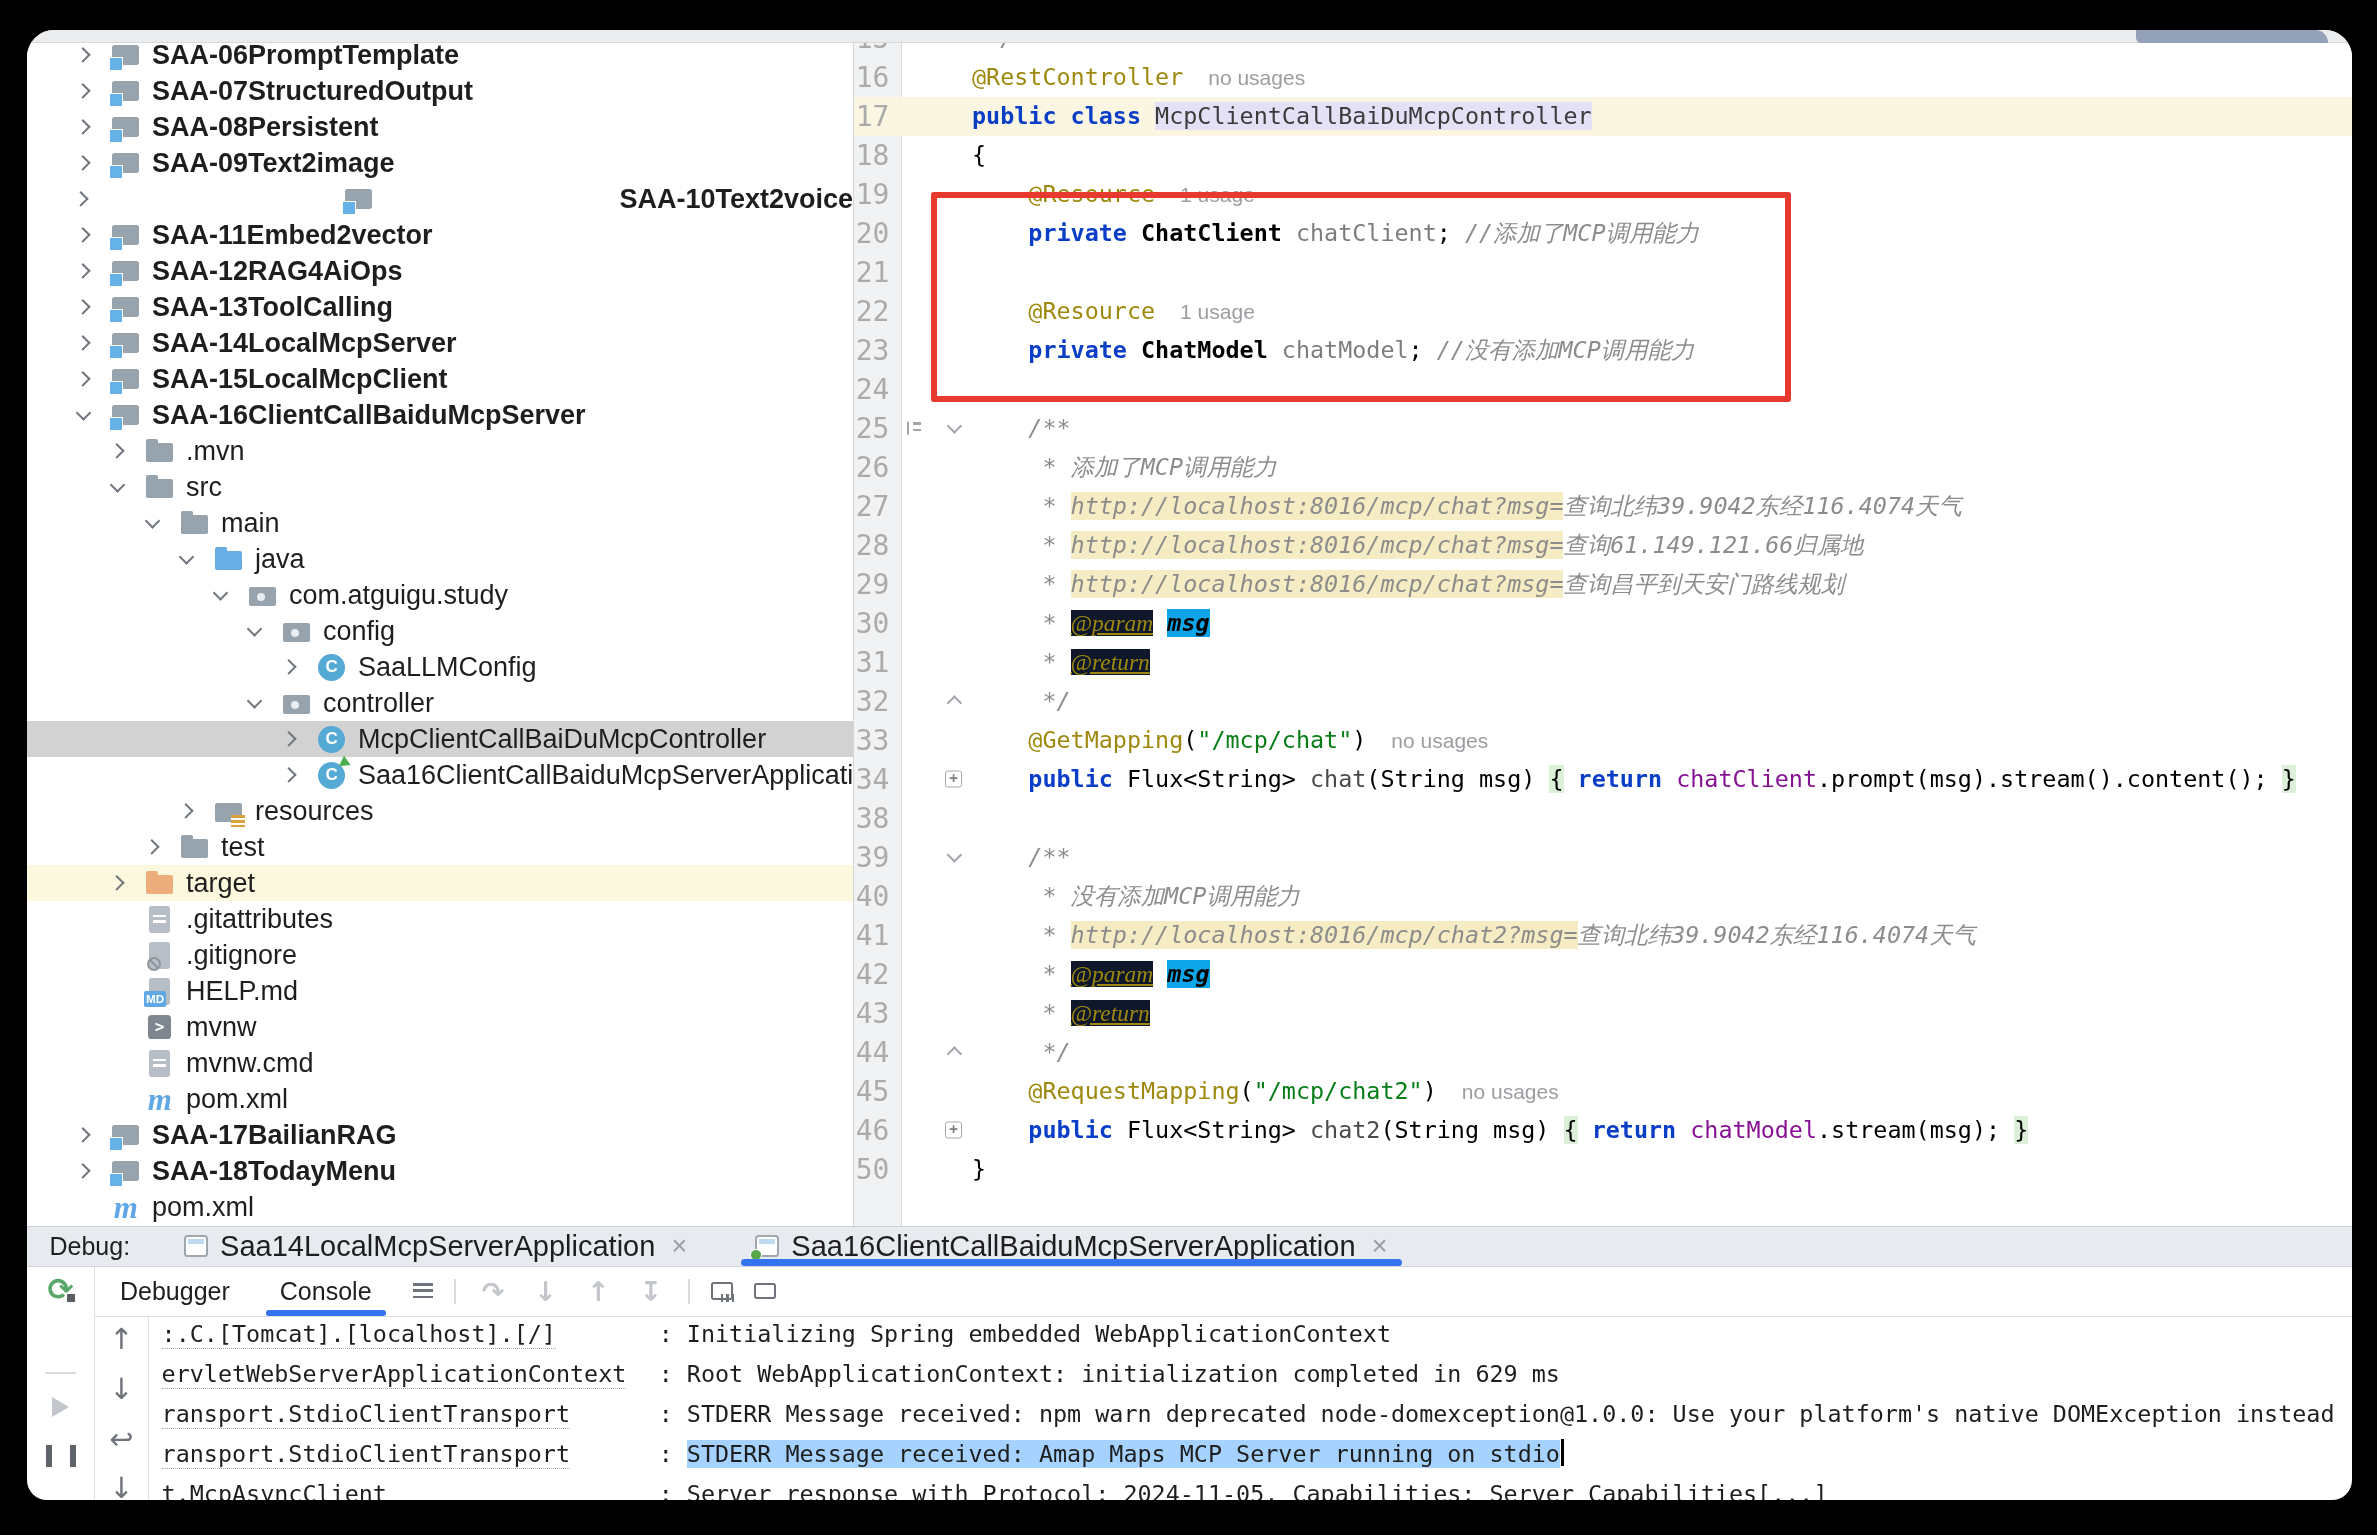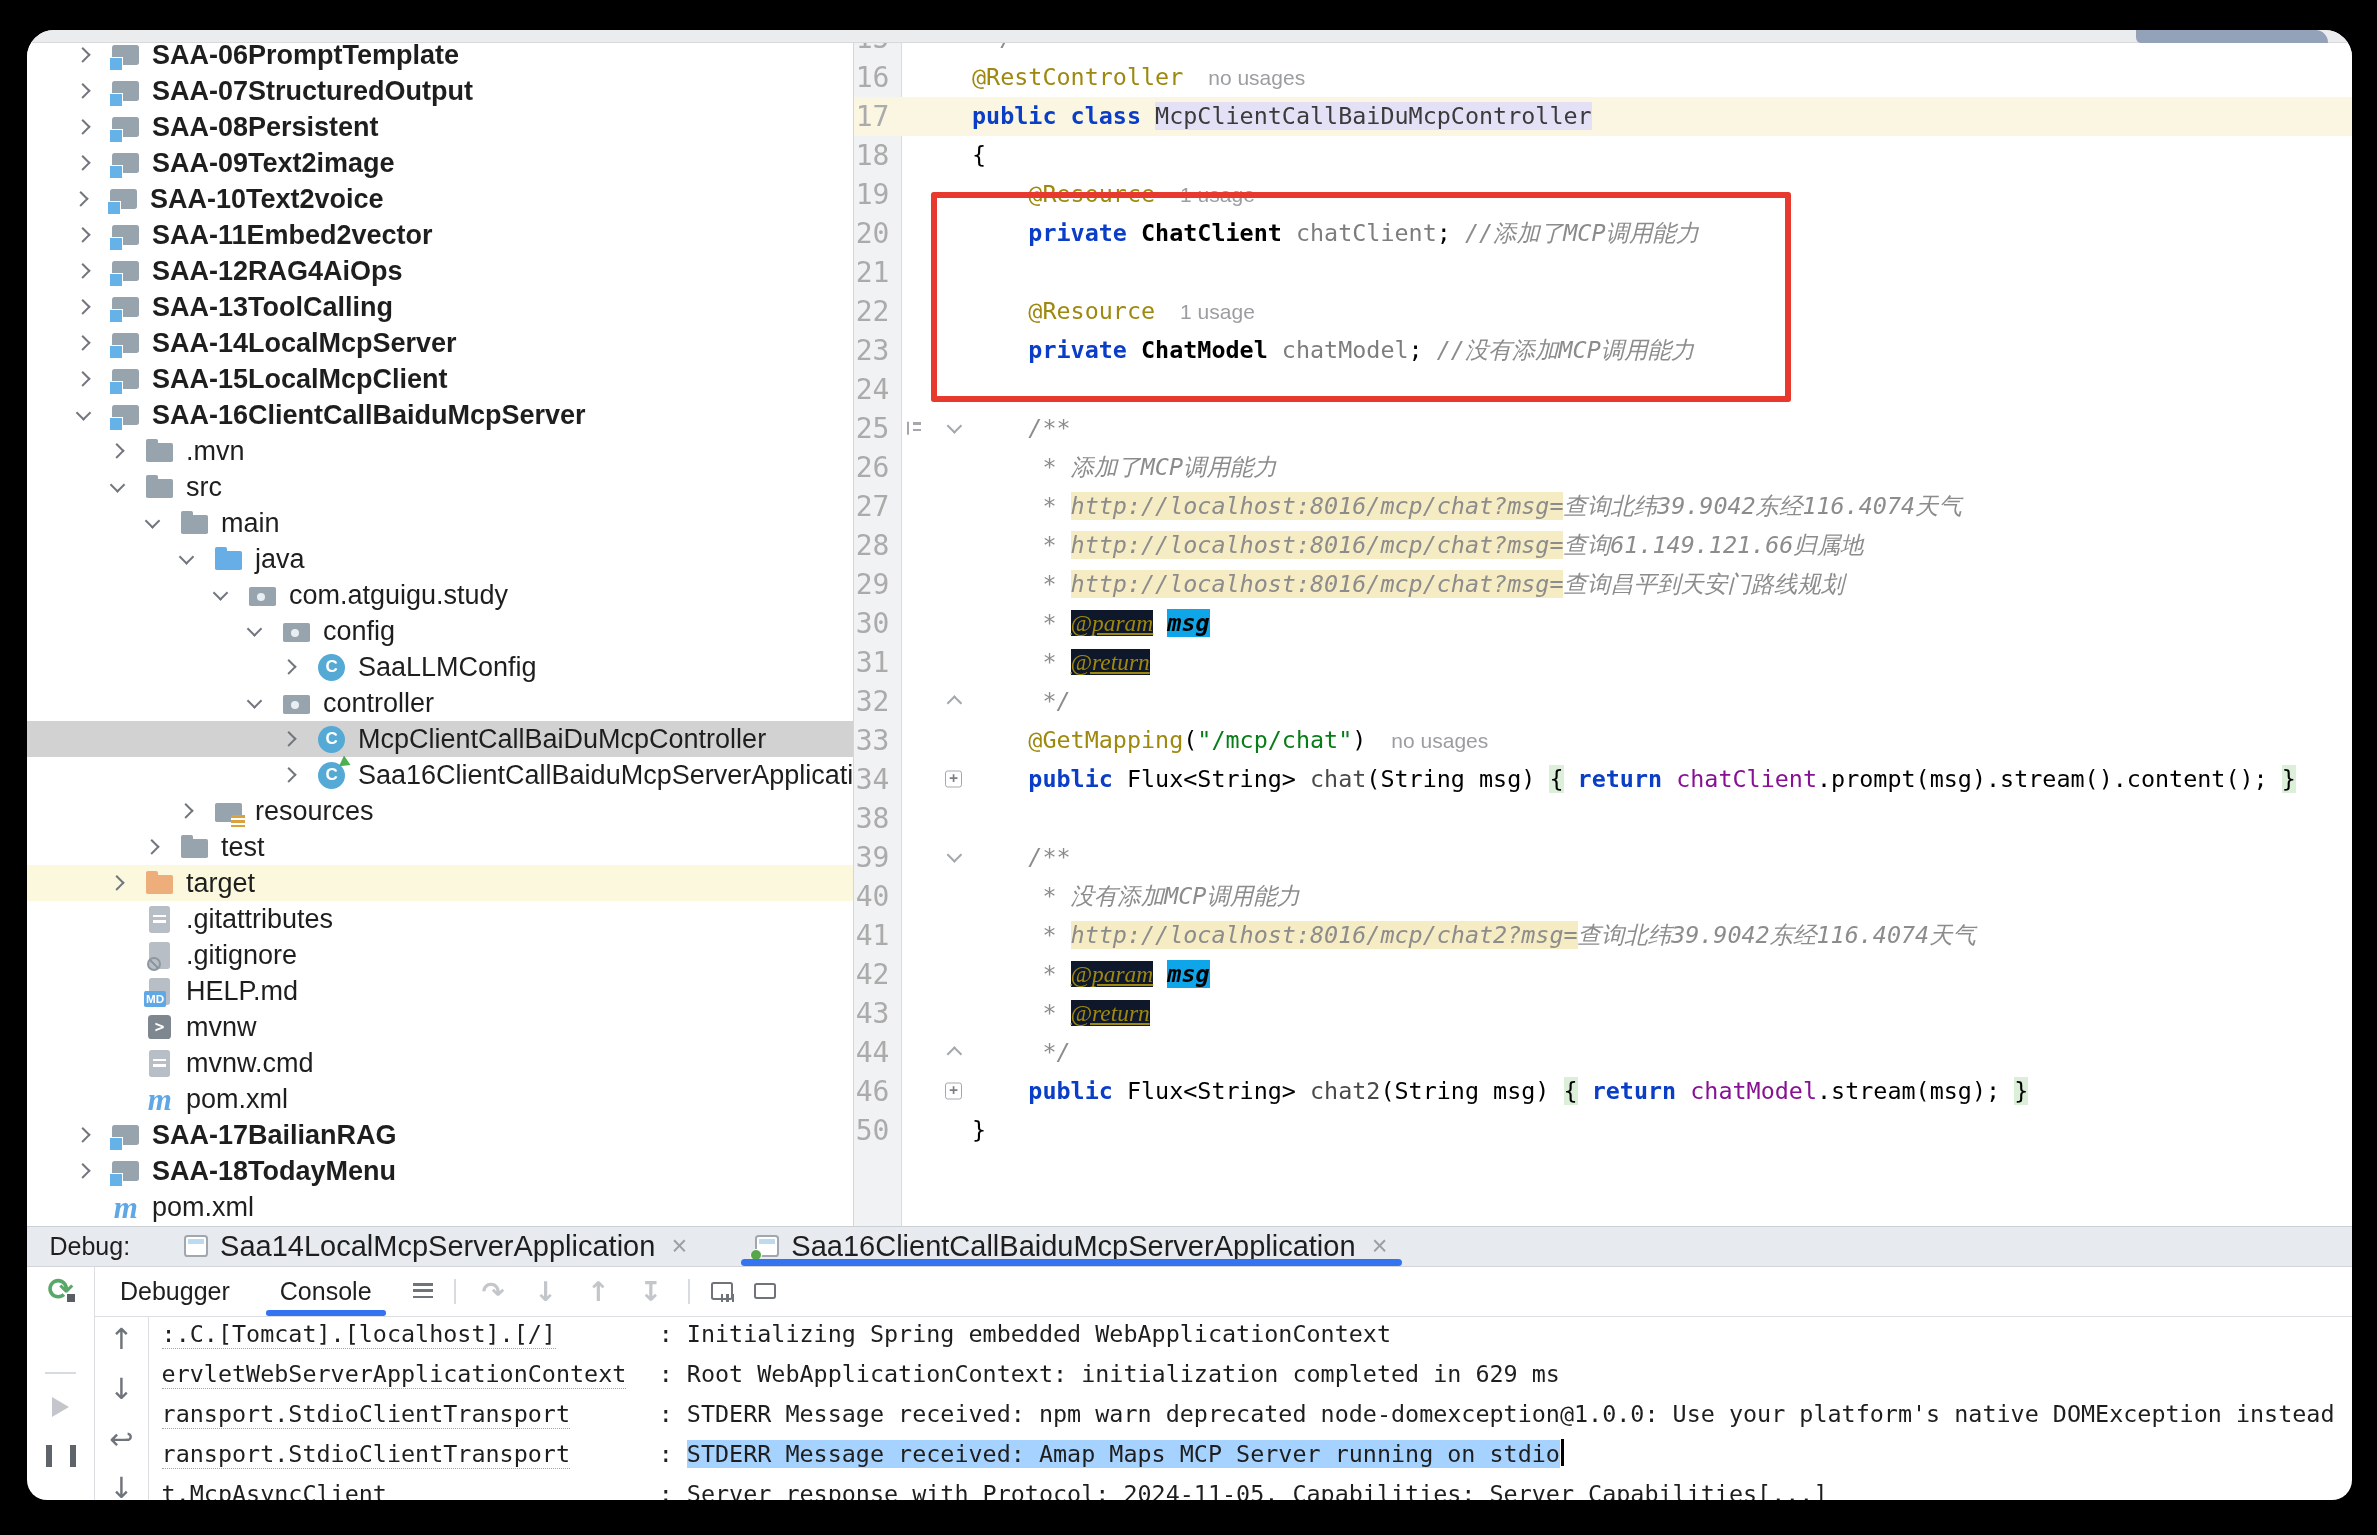--- a/index.html
+++ b/index.html
@@ -190,21 +190,21 @@
             <div class="trow" style="padding-left: 36px;">
               <span class="chev r"></span>
               <span class="ticn i-module"></span>
               <span class="tlabel b">SAA-08Persistent</span>
             </div>
             <div class="trow" style="padding-left: 36px;">
               <span class="chev r"></span>
               <span class="ticn i-module"></span>
               <span class="tlabel b">SAA-09Text2image</span>
             </div>
-            <div class="trow" style="padding-left: 34px;">
+            <div class="trow" style="padding-left: 34px; justify-content: space-between;">
               <span class="chev r"></span>
               <span class="ticn i-module"></span>
               <span class="tlabel b">SAA-10Text2voice</span>
             </div>
             <div class="trow" style="padding-left: 36px;">
               <span class="chev r"></span>
               <span class="ticn i-module"></span>
               <span class="tlabel b">SAA-11Embed2vector</span>
             </div>
             <div class="trow" style="padding-left: 36px;">
@@ -368,20 +368,21 @@
             <div class="cline"><span class="lnum">32</span><span class="lmark"><span class="mk mk-fold-close"></span></span><span class="lcode"><span class="tok-pln">     </span><span class="tok-cmt">*/</span></span></div>
             <div class="cline"><span class="lnum">33</span><span class="lmark"></span><span class="lcode"><span class="tok-pln">    </span><span class="tok-ann">@GetMapping</span><span class="tok-pln">(</span><span class="tok-str">"/mcp/chat"</span><span class="tok-pln">)</span><span class="tok-hint">no usages</span></span></div>
             <div class="cline"><span class="lnum">34</span><span class="lmark"><span class="mk mk-fold-plus"></span></span><span class="lcode"><span class="tok-pln">    </span><span class="tok-kw">public</span><span class="tok-pln"> Flux&lt;String&gt; </span><span class="tok-mth">chat</span><span class="tok-pln">(String msg) </span><span class="tok-brc">{</span><span class="tok-pln"> </span><span class="tok-kw">return</span><span class="tok-pln"> </span><span class="tok-fldp">chatClient</span><span class="tok-pln">.prompt(msg).stream().content(); </span><span class="tok-brc">}</span></span></div>
             <div class="cline"><span class="lnum">38</span><span class="lmark"></span><span class="lcode"></span></div>
             <div class="cline"><span class="lnum">39</span><span class="lmark"><span class="mk mk-fold-open"></span></span><span class="lcode"><span class="tok-pln">    </span><span class="tok-cmt">/**</span></span></div>
             <div class="cline"><span class="lnum">40</span><span class="lmark"></span><span class="lcode"><span class="tok-pln">     </span><span class="tok-cmt">* 没有添加MCP调用能力</span></span></div>
             <div class="cline"><span class="lnum">41</span><span class="lmark"></span><span class="lcode"><span class="tok-pln">     </span><span class="tok-cmt">* </span><span class="tok-cmthl">http://localhost:8016/mcp/chat2?msg=</span><span class="tok-cmt">查询北纬39.9042东经116.4074天气</span></span></div>
             <div class="cline"><span class="lnum">42</span><span class="lmark"></span><span class="lcode"><span class="tok-pln">     </span><span class="tok-cmt">* </span><span class="tok-tag">@param</span><span class="tok-pln"> </span><span class="tok-prm">msg</span></span></div>
             <div class="cline"><span class="lnum">43</span><span class="lmark"></span><span class="lcode"><span class="tok-pln">     </span><span class="tok-cmt">* </span><span class="tok-tag">@return</span></span></div>
             <div class="cline"><span class="lnum">44</span><span class="lmark"><span class="mk mk-fold-close"></span></span><span class="lcode"><span class="tok-pln">     </span><span class="tok-cmt">*/</span></span></div>
+            <div class="cline"><span class="lnum">45</span><span class="lmark"></span><span class="lcode"><span class="tok-pln">    </span><span class="tok-ann">@RequestMapping</span><span class="tok-pln">(</span><span class="tok-str">"/mcp/chat2"</span><span class="tok-pln">)</span><span class="tok-hint">no usages</span></span></div>
             <div class="cline"><span class="lnum">46</span><span class="lmark"><span class="mk mk-fold-plus"></span></span><span class="lcode"><span class="tok-pln">    </span><span class="tok-kw">public</span><span class="tok-pln"> Flux&lt;String&gt; </span><span class="tok-mth">chat2</span><span class="tok-pln">(String msg) </span><span class="tok-brc">{</span><span class="tok-pln"> </span><span class="tok-kw">return</span><span class="tok-pln"> </span><span class="tok-fldp">chatModel</span><span class="tok-pln">.stream(msg); </span><span class="tok-brc">}</span></span></div>
             <div class="cline"><span class="lnum">50</span><span class="lmark"></span><span class="lcode"><span class="tok-pln">}</span></span></div>
           </div>
         <div class="red-box"></div>
       </div>
     </div>
 
     <div class="debug-panel">
       <div class="debug-tabs">
         <span class="debug-label">Debug:</span>

